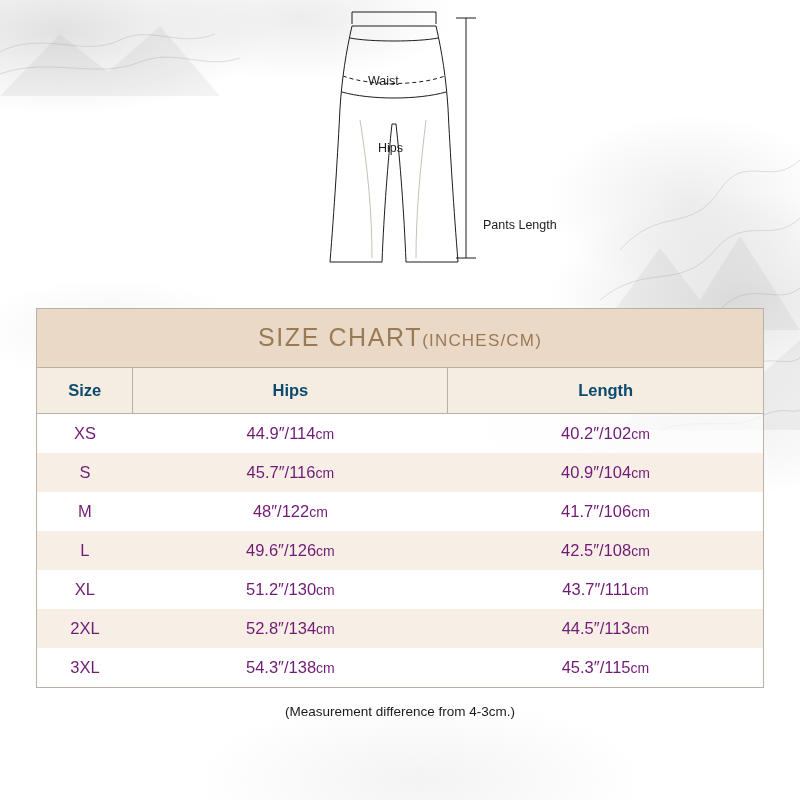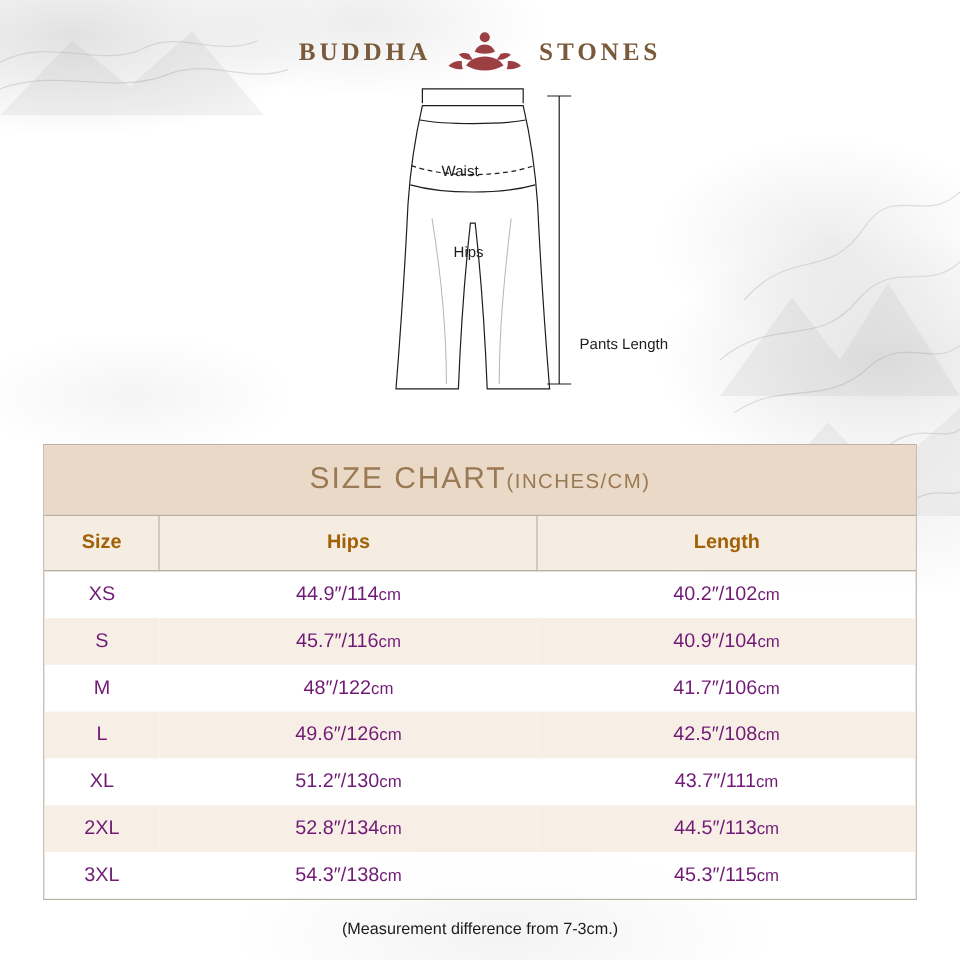--- a/index.html
+++ b/index.html
@@ -98,21 +98,21 @@
     table-layout: fixed;
   }
   col.c-size { width: 13.2%; }
   col.c-mid  { width: 43.4%; }
   col.c-end  { width: 43.4%; }
 
   thead th {
     background: #f5ece2;
     font-size: 16.5px;
     font-weight: 700;
-    color: #a16207;
+    color: #0c4a6e;
     padding: 13px 0;
     border-right: 1px solid #b9b0a6;
     border-bottom: 1px solid #b9b0a6;
   }
   thead th:last-child { border-right: none; }
 
   tbody td {
     text-align: center;
     padding: 8px 0;
     font-size: 16.5px;
@@ -149,35 +149,20 @@
   </g>
   <g fill="#8d8d8d" fill-opacity="0.10">
     <path d="M600 330 L660 248 L700 300 L740 236 L800 330 Z"></path>
     <path d="M620 430 L690 352 L735 398 L800 340 L800 430 Z"></path>
     <path d="M0 96 L60 34 L108 72 L160 26 L220 96 Z"></path>
   </g>
 </svg>
 
 <div class="content">
 
-  <div class="brand">
-    <span class="brand-word">BUDDHA</span>
-    <svg class="brand-logo" viewBox="0 0 62 44">
-      <g fill="#9b3f43">
-        <circle cx="31" cy="10" r="4.2"></circle>
-        <path d="M31 16 c-4.2 0 -7.4 2.6 -8.4 6.2 c2.4 1.0 5.2 1.6 8.4 1.6 c3.2 0 6.0 -0.6 8.4 -1.6 C38.4 18.6 35.2 16 31 16 Z"></path>
-        <path d="M18 24 c-2.8 -1.2 -6.0 -1.2 -8.6 0.4 c2.0 2.6 5.0 4.2 8.2 4.4 c1.2 0.1 2.4 0 3.4 -0.3 C20.0 27.4 18.8 25.8 18 24 Z"></path>
-        <path d="M44 24 c2.8 -1.2 6.0 -1.2 8.6 0.4 c-2.0 2.6 -5.0 4.2 -8.2 4.4 c-1.2 0.1 -2.4 0 -3.4 -0.3 C42.0 27.4 43.2 25.8 44 24 Z"></path>
-        <path d="M31 26 c-7.0 0 -13.0 3.0 -15.6 7.6 c4.2 2.6 9.8 4.2 15.6 4.2 c5.8 0 11.4 -1.6 15.6 -4.2 C44.0 29.0 38.0 26 31 26 Z"></path>
-        <path d="M12 30 c-4.2 -0.6 -8.4 0.8 -11.2 3.8 c3.4 2.4 7.8 3.4 12.0 2.6 C12.0 34.8 11.6 32.4 12 30 Z"></path>
-        <path d="M50 30 c4.2 -0.6 8.4 0.8 11.2 3.8 c-3.4 2.4 -7.8 3.4 -12.0 2.6 C50.0 34.8 50.4 32.4 50 30 Z"></path>
-      </g>
-    </svg>
-    <span class="brand-word">STONES</span>
-  </div>
 
   <div class="illus-wrap">
     <svg class="illus" width="260" height="290" viewBox="0 0 260 290">
 
       <g stroke="#1d1d1d" stroke-width="1" fill="none">
         <path d="M52 24 L52 12 L136 12 L136 24"></path>
 
         <path d="M52 26 C46 52 42 78 40 108 C38 150 34 212 30 262 L82 262 C84 212 88 160 92 124 L96 124 C100 160 104 212 106 262 L158 262 C154 212 150 150 148 108 C146 78 142 52 136 26 Z"></path>
 
         <path d="M50 38 C70 42 118 42 138 38"></path>
@@ -248,15 +233,15 @@
         </tr>
         <tr class="odd">
           <td class="size-cell">3XL</td>
           <td><span class="num">54.3″/138</span><span class="unit">cm</span></td>
           <td><span class="num">45.3″/115</span><span class="unit">cm</span></td>
         </tr>
       </tbody>
     </table>
   </div>
 
-  <div class="footnote">(Measurement difference from 7-3cm.)</div>
+  <div class="footnote">(Measurement difference from 4-3cm.)</div>
 
 </div>
 
 </body></html>

